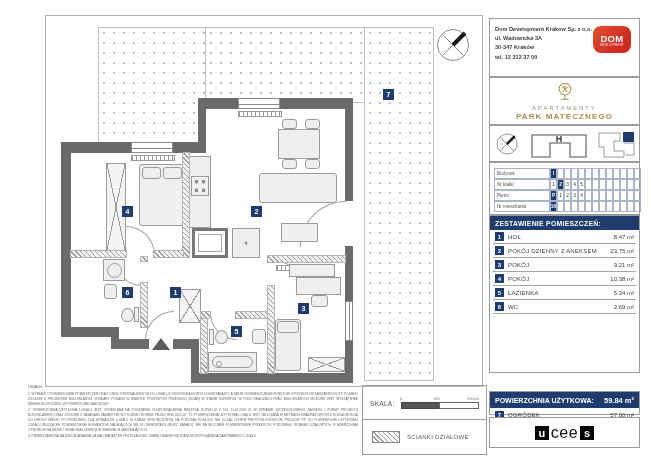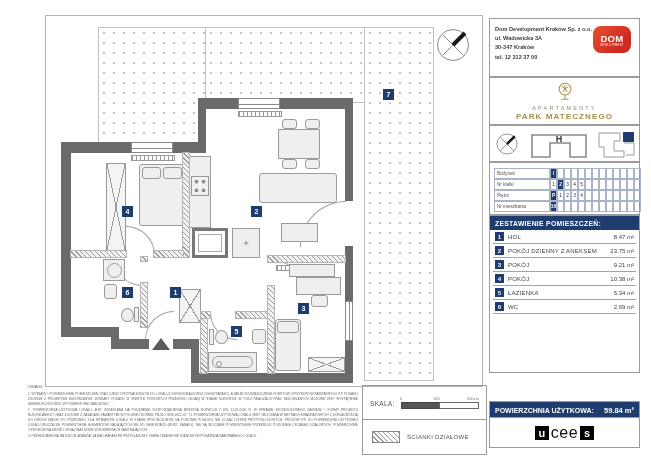--- a/index.html
+++ b/index.html
@@ -333,21 +333,21 @@
       <div class="rname">ŁAZIENKA</div>
       <div class="rarea">5.34 m²</div>
     </div>
     <div class="roomrow">
       <div class="numsq">6</div>
       <div class="rname">WC</div>
       <div class="rarea">2.69 m²</div>
     </div>
   </div>
 
-  <div class="sbox" style="top:401px;height:24px;">
+  <div class="sbox" style="top:391px;height:24px;">
     <div class="navybar" style="height:16px;padding:0 5px;">
       <span style="font-size:7px;font-weight:bold;">POWIERZCHNIA UŻYTKOWA:</span>
       <span style="font-size:7.5px;font-weight:bold;">59.84 m²</span>
     </div>
     <div class="roomrow" style="height:14px;">
       <div class="numsq">7</div>
       <div class="rname">OGRÓDEK</div>
       <div class="rarea">57.00 m²</div>
     </div>
   </div>

